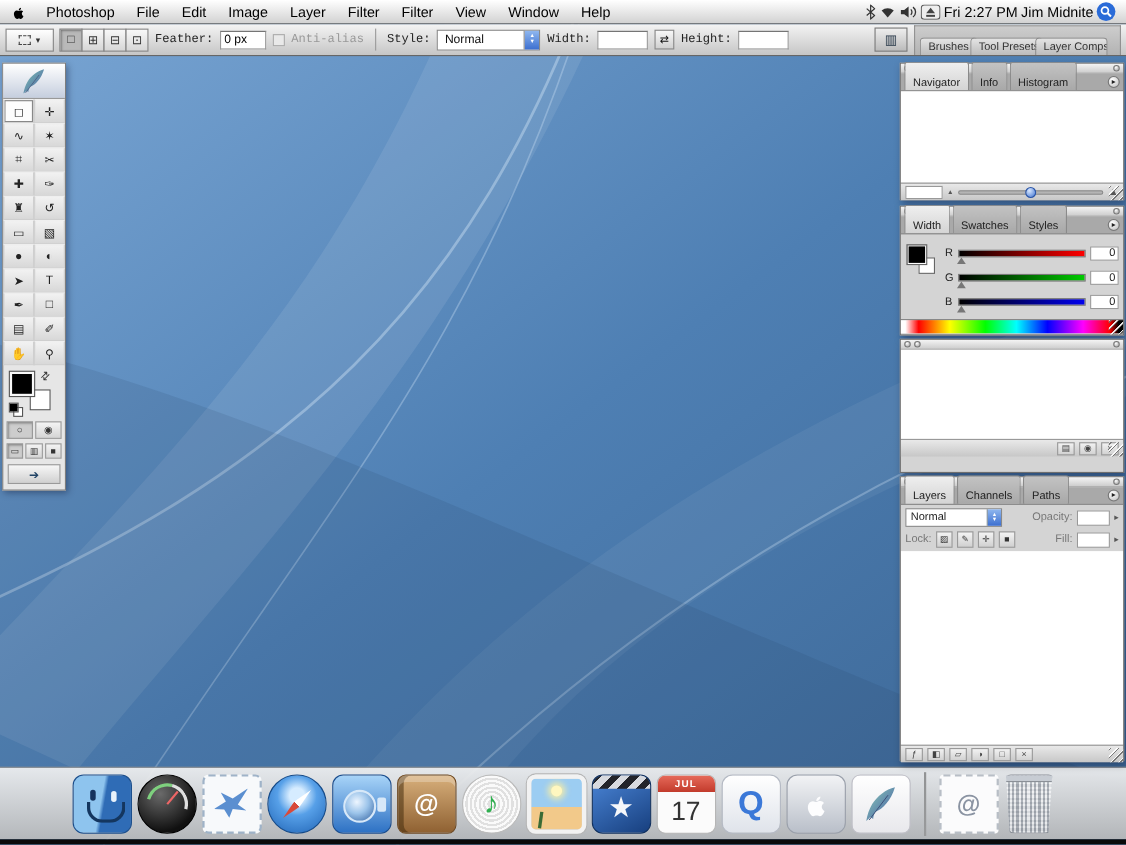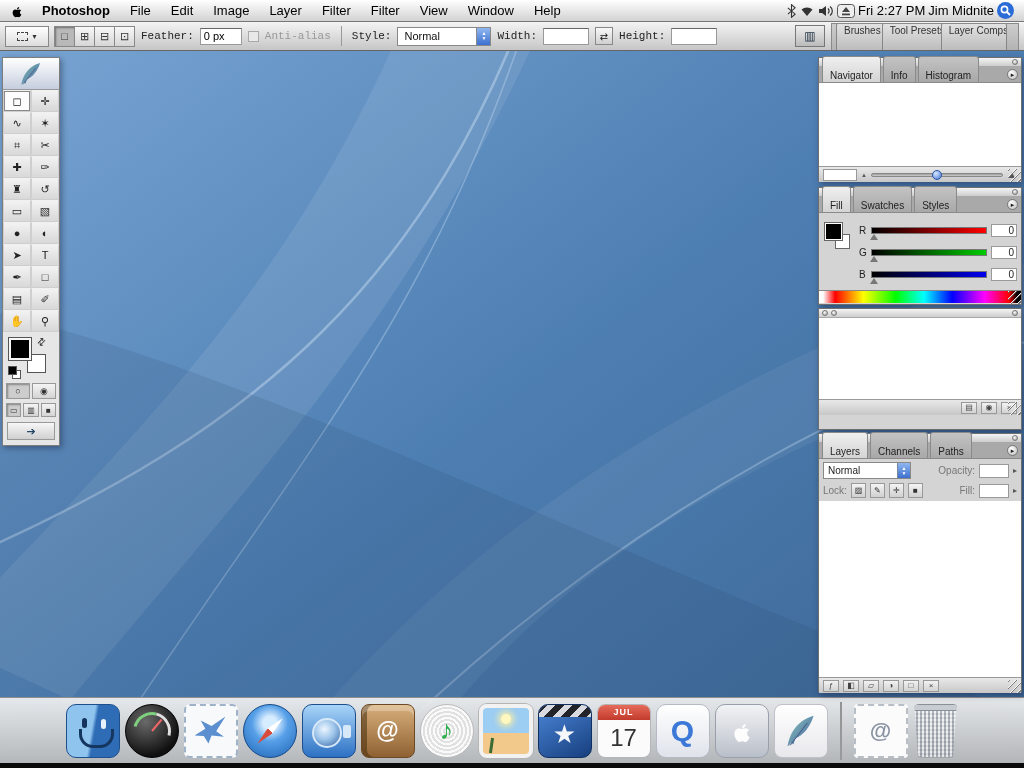--- a/index.html
+++ b/index.html
@@ -7,21 +7,21 @@
   html,body { width:1024px; height:768px; }
   body { font-family:"Liberation Sans",sans-serif; }
   #screen { position:relative; width:1024px; height:768px; overflow:hidden; background:#4a78ab; }
   #wall { position:absolute; left:0; top:0; }
 
   
   #menubar { position:absolute; top:0; left:0; right:0; height:22px; z-index:30;
     background:linear-gradient(#ffffff,#d2d2d2); border-bottom:1px solid #777;
     display:flex; align-items:center; padding:0 6px; font-size:13px; color:#000; }
   .apple-wrap { display:flex; align-items:center; padding:0 8px 0 4px; }
-  .app-name { font-weight:bold; padding:0 10px; }
+  .app-name { font-weight:normal; padding:0 10px; }
   .mi { padding:0 10px; line-height:22px; }
   .mb-right { margin-left:auto; display:flex; align-items:center; gap:3px; padding-right:4px; }
   .mb-right svg { display:block; }
   .clock, .user { font-size:13px; white-space:nowrap; }
   .spot { width:17px; height:17px; border-radius:50%; background:#2a6bd8; display:flex; align-items:center; justify-content:center; }
 
   
   #optionsbar { position:absolute; top:22px; left:0; right:0; height:29px; z-index:25;
     background:linear-gradient(#f4f4f4,#c6c6c6); border-bottom:1px solid #666;
     display:flex; align-items:center; gap:6px; padding:0 5px; font-size:11px; color:#111; }
@@ -45,21 +45,21 @@
   .stepper { width:14px; align-self:stretch; background:linear-gradient(#8fb7ef,#3c6fd0);
     display:flex; flex-direction:column; align-items:center; justify-content:center; color:#fff;
     font-size:5px; line-height:5px; border-left:1px solid #888; }
   .swap-btn { width:18px; height:18px; border:1px solid #888; background:linear-gradient(#f8f8f8,#d0d0d0);
     font-size:10px; display:flex; align-items:center; justify-content:center; }
   .ob-spacer { flex:1; }
   .fb-btn { width:30px; height:22px; border:1px solid #777; background:linear-gradient(#eee,#bbb);
     display:flex; align-items:center; justify-content:center; font-size:12px; color:#234; }
   .well { width:188px; height:27px; align-self:flex-end; background:linear-gradient(#cdcdcd,#b3b3b3);
     border:1px solid #8a8a8a; border-bottom:none; display:flex; align-items:flex-end; overflow:hidden; padding-left:4px; }
-  .well-tab { flex:0 0 auto; font-size:10px; color:#333; padding:2px 7px 14px; border:1px solid #868686; border-bottom:none;
+  .well-tab { flex:0 0 auto; font-size:10px; color:#333; padding:2px 7px 2px; border:1px solid #868686; border-bottom:none;
     border-radius:4px 4px 0 0; background:linear-gradient(#e4e4e4,#bcbcbc); margin-right:-7px; white-space:nowrap;
     max-width:66px; overflow:hidden; }
 
   
   #toolbox { position:absolute; left:2px; top:57px; width:58px; z-index:20; background:#e6e6e6;
     border:1px solid #7d7d7d; box-shadow:2px 2px 6px rgba(0,0,30,.35); }
   .tb-head { height:32px; background:linear-gradient(#ffffff,#c5cede); border-bottom:1px solid #999;
     display:flex; align-items:center; justify-content:center; }
   .tool-grid { display:grid; grid-template-columns:28px 28px; }
   .tool { height:22px; border:1px solid #cfcfcf; border-top-color:#f0f0f0; display:flex; align-items:center;
@@ -458,21 +458,21 @@
     </div>
   </div>
 
   <div class="palette" id="p-color">
     <div class="pt">
       <span class="pdot d1"></span>
       <span class="pdot d2"></span>
       <span class="pdot dr"></span>
     </div>
     <div class="ptabs">
-      <span class="ptab active">Fill</span>
+      <span class="ptab active">Width</span>
       <span class="ptab">Swatches</span>
       <span class="ptab">Styles</span>
       <span class="pmenu">▸</span>
     </div>
     <div class="color-body">
       <div class="cmini">
         <span class="b"></span>
         <span class="f"></span>
       </div>
       <div class="sliders">

